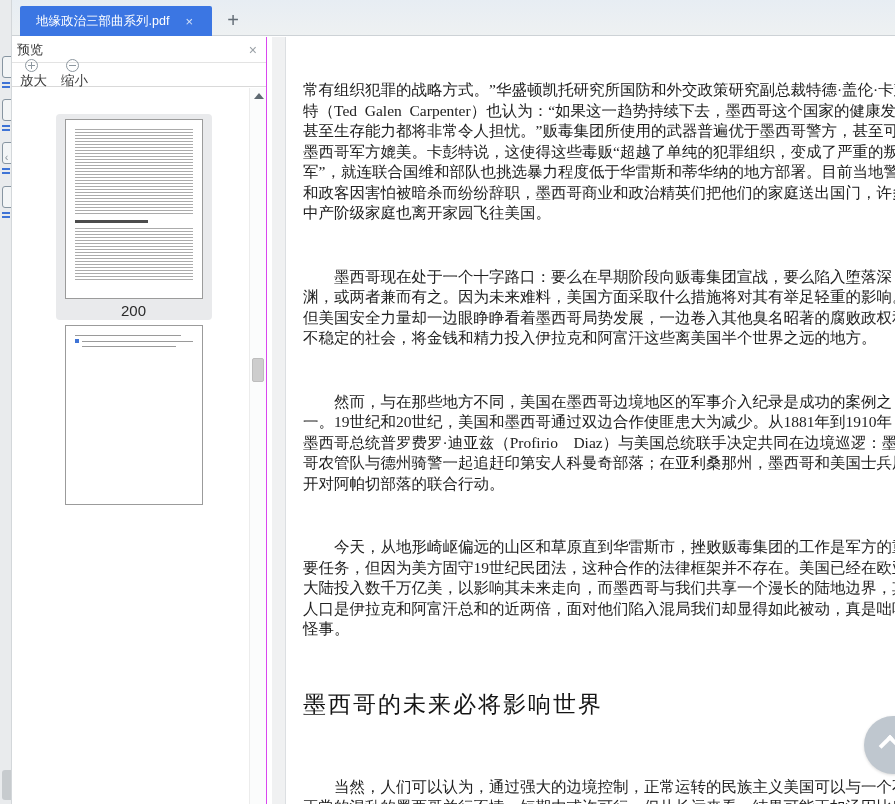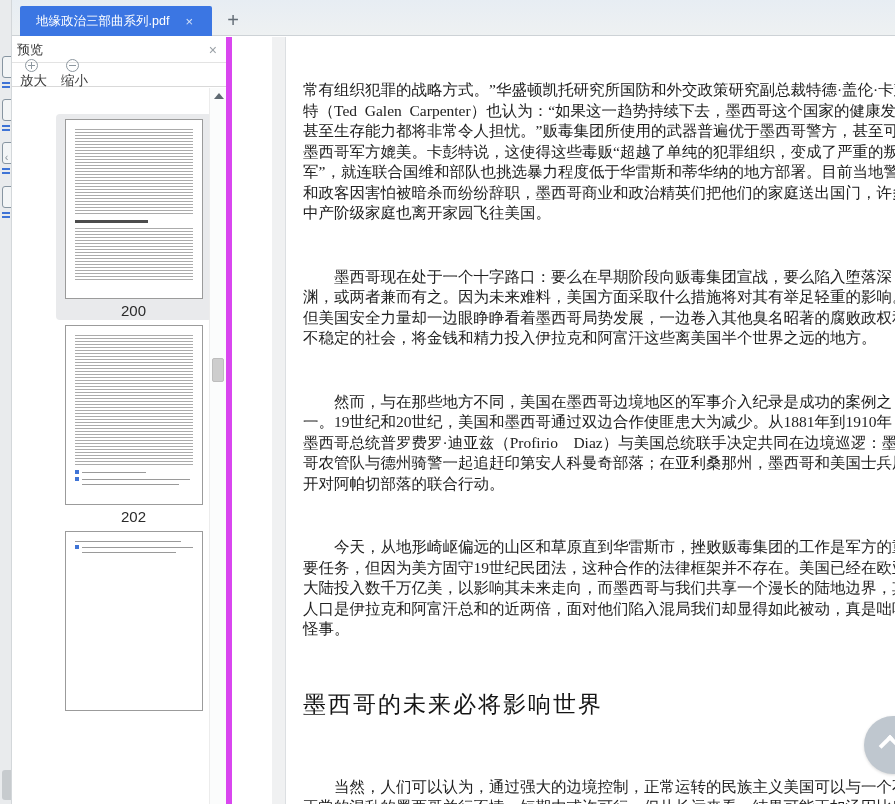--- a/index.html
+++ b/index.html
@@ -21,22 +21,22 @@
   .tabbar { position:absolute; left:12px; top:0; width:883px; height:36px;
             background:linear-gradient(#e7edf3,#eef1f2); border-bottom:1px solid #cdd2d6; z-index:4; }
   .tab { position:absolute; left:8px; top:6px; width:192px; height:30px; border-radius:2px 2px 0 0;
          color:#fff; display:flex; align-items:center; padding:0 16px; font-size:12.5px; cursor:default; }
   .tab-title { flex:1; white-space:nowrap; overflow:hidden; }
   .tab-close { color:#d4e2f8; font-size:13px; padding:0 3px; }
   .newtab { position:absolute; left:206px; top:6px; width:30px; height:30px; text-align:center;
             line-height:28px; font-size:20px; color:#626c75; }
 
   
-  .sidebar { position:absolute; left:12px; top:37px; width:220px; height:767px;
-             background:#fff; border-right:6px solid #d946ef; z-index:3; }
+  .sidebar { position:absolute; left:12px; top:37px; width:255px; height:767px;
+             background:#fff; border-right:1px solid #d946ef; z-index:3; }
   .sb-header { height:26px; display:flex; align-items:center; padding:0 9px 0 5px;
                border-bottom:1px solid #e3e3e3; }
   .sb-title { font-size:13px; color:#3a3a3a; flex:1; }
   .sb-close { color:#9aa0a6; font-size:14px; }
   .sb-zoomrow { height:24px; display:flex; align-items:center; padding-left:8px;
                 border-bottom:1px solid #d9d9d9; }
   .zicon { width:13px; height:13px; border:1px solid #8d979f; border-radius:50%;
            position:relative; margin-right:4px; }
   .zicon::before { content:""; position:absolute; left:2px; right:2px; top:5px; height:1px; background:#8d979f; }
   .zicon.plus::after { content:""; position:absolute; top:2px; bottom:2px; left:5px; width:1px; background:#8d979f; }
@@ -127,37 +127,20 @@
     <div class="thumb-item selected" style="background: rgb(233, 234, 236);">
       <div class="thumb-page">
         <div class="sim" style="height:86px"></div>
         <div class="sim-head"></div>
         <div class="sim" style="height:54px"></div>
       </div>
       <div class="thumb-num">200</div>
     </div>
 
 
-    <div class="thumb-item">
-      <div class="thumb-page">
-        <div class="sim" style="height:132px"></div>
-        <div class="fnrow">
-            <span class="dot"></span>
-            <span class="ln" style="width:55%"></span>
-          </div>
-        <div class="fnrow">
-            <span class="dot"></span>
-            <span class="ln" style="width:92%"></span>
-          </div>
-        <div class="fnrow" style="padding-left:7px">
-            <span class="ln" style="width:88%"></span>
-          </div>
-      </div>
-      <div class="thumb-num">202</div>
-    </div>
 
     <div class="thumb-item">
       <div class="thumb-page">
         <div class="fnrow" style="margin-top:0">
             <span class="ln" style="width:90%"></span>
           </div>
         <div class="fnrow">
             <span class="dot"></span>
             <span class="ln" style="width:95%"></span>
           </div>

